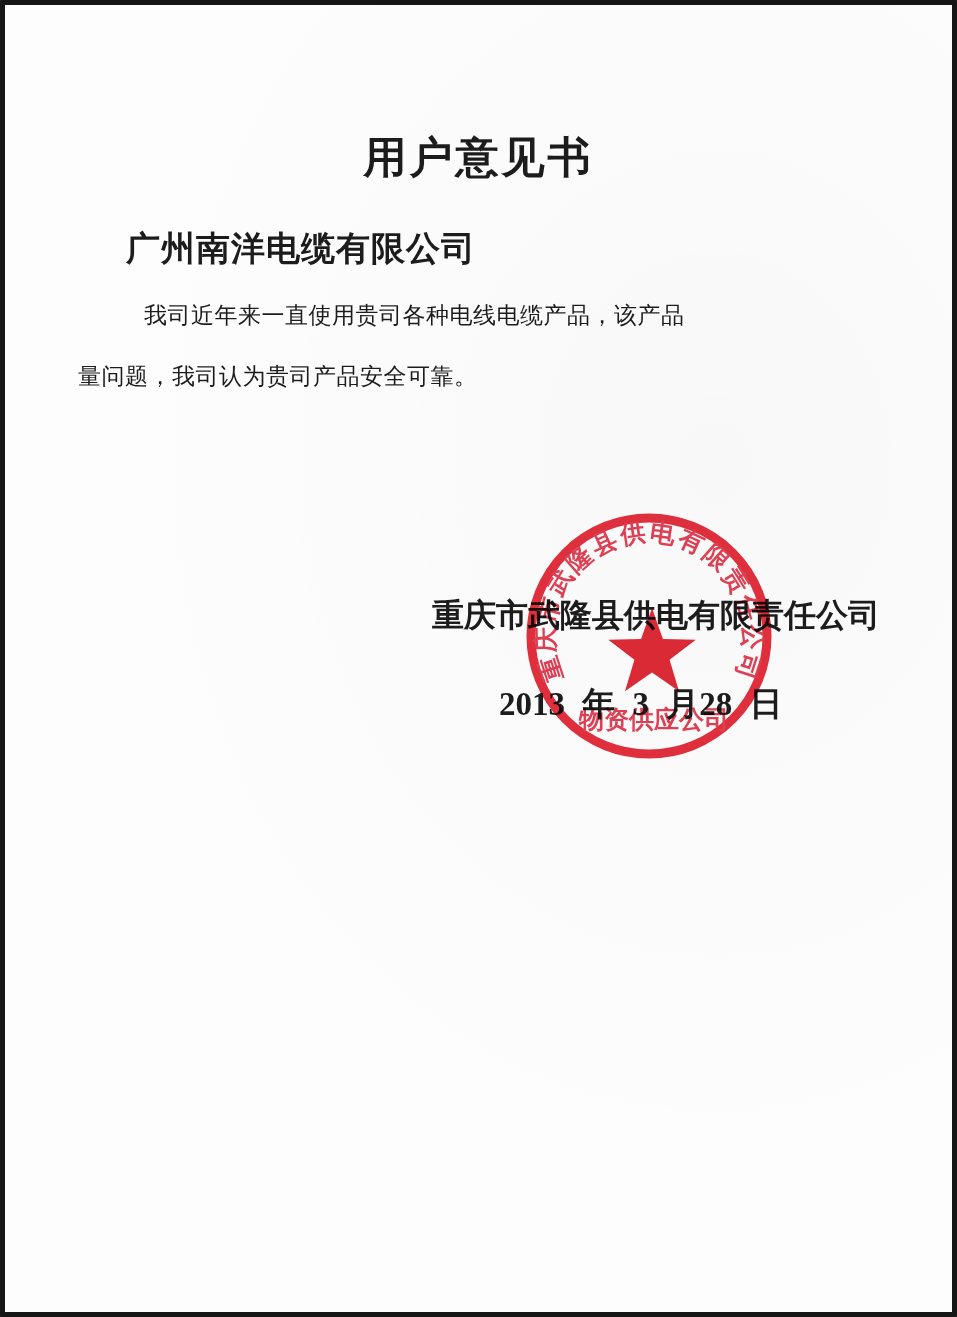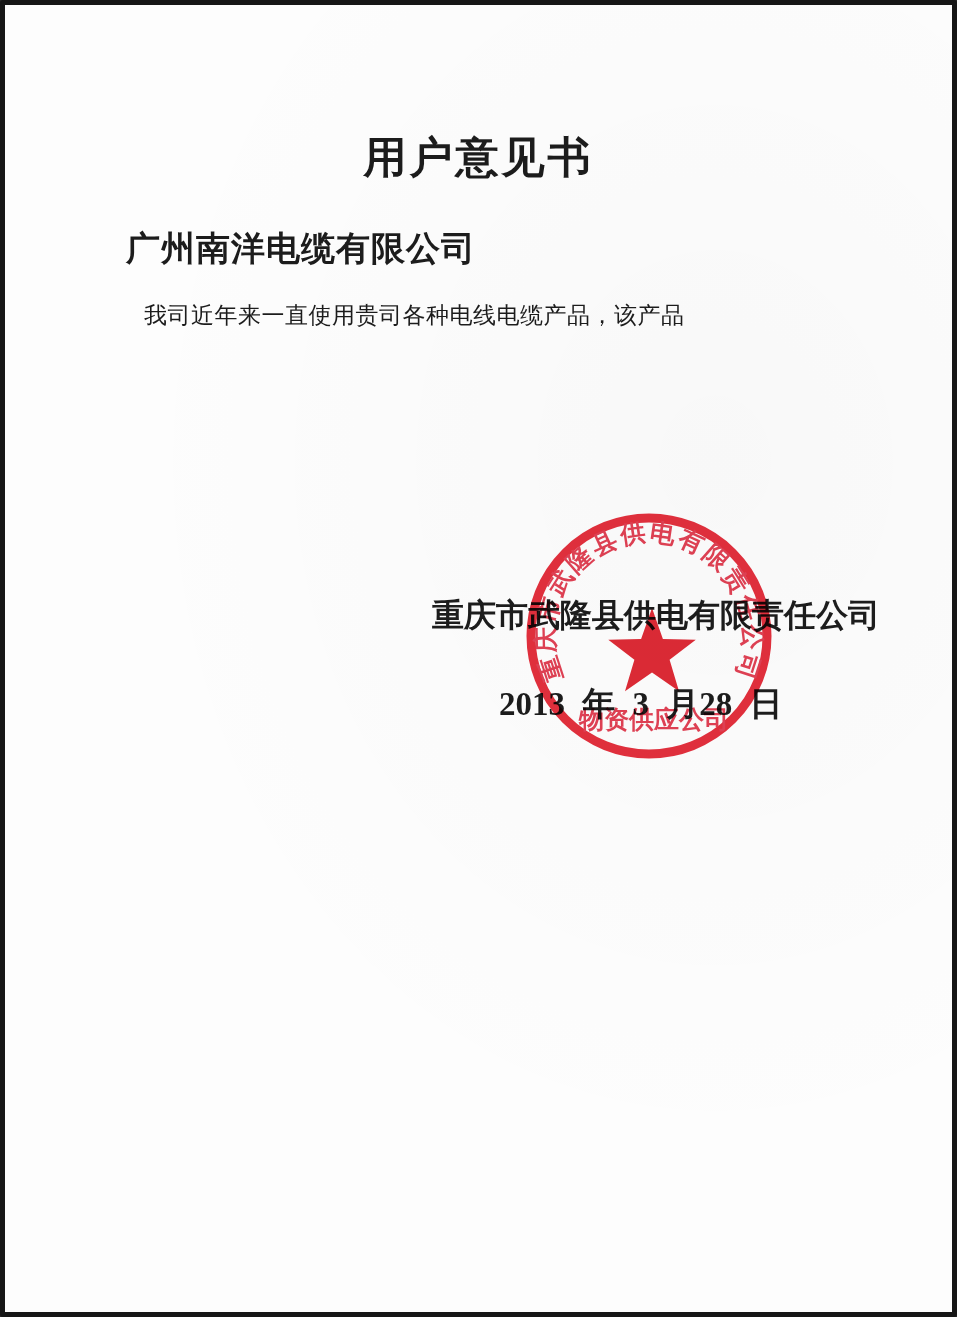--- a/index.html
+++ b/index.html
@@ -109,20 +109,21 @@
 <body>
 
 <div class="sheet">
 
   <h1 class="doc-title">用户意见书</h1>
 
   <div class="recipient">广州南洋电缆有限公司</div>
 
   <div class="body-text">
     <div class="body-line indent">我司近年来一直使用贵司各种电线电缆产品，该产品</div>
+    <div class="body-line">量问题，我司认为贵司产品安全可靠。</div>
   </div>
 
   <div class="signature-company">重庆市武隆县供电有限责任公司</div>
 
   <div class="signature-date">2013 年  3  月28 日</div>
 
   <div class="stamp">
     <svg viewBox="0 0 260 260" width="260" height="260">
       <defs>
         <path id="arcPath" d="M 47.7,177.5 A 95,95 0 1 1 212.3,177.5" fill="none"></path>

